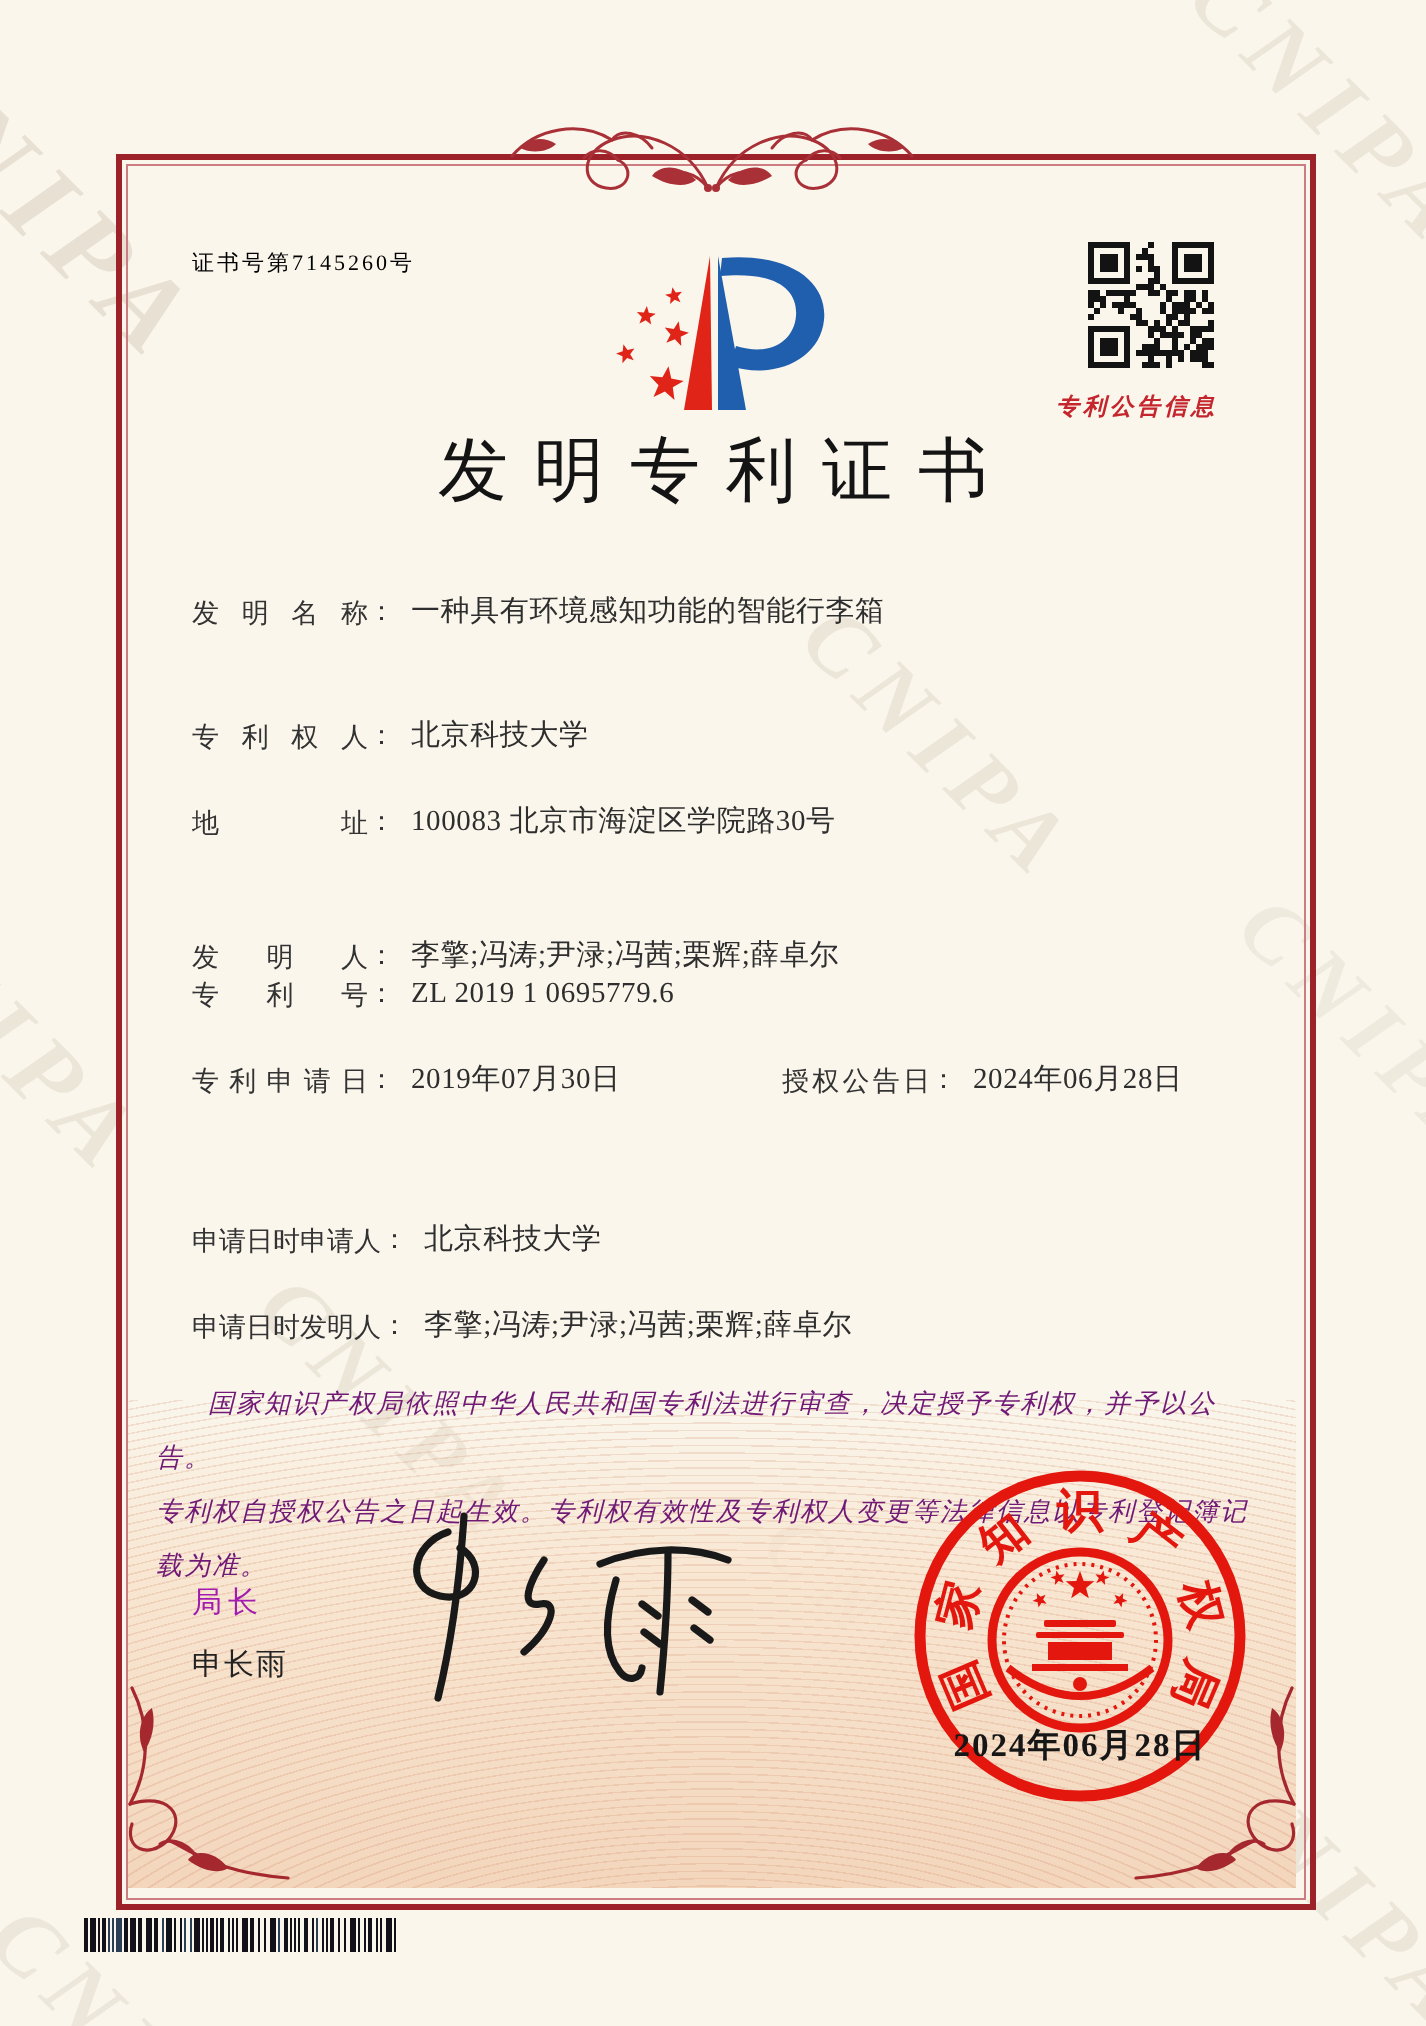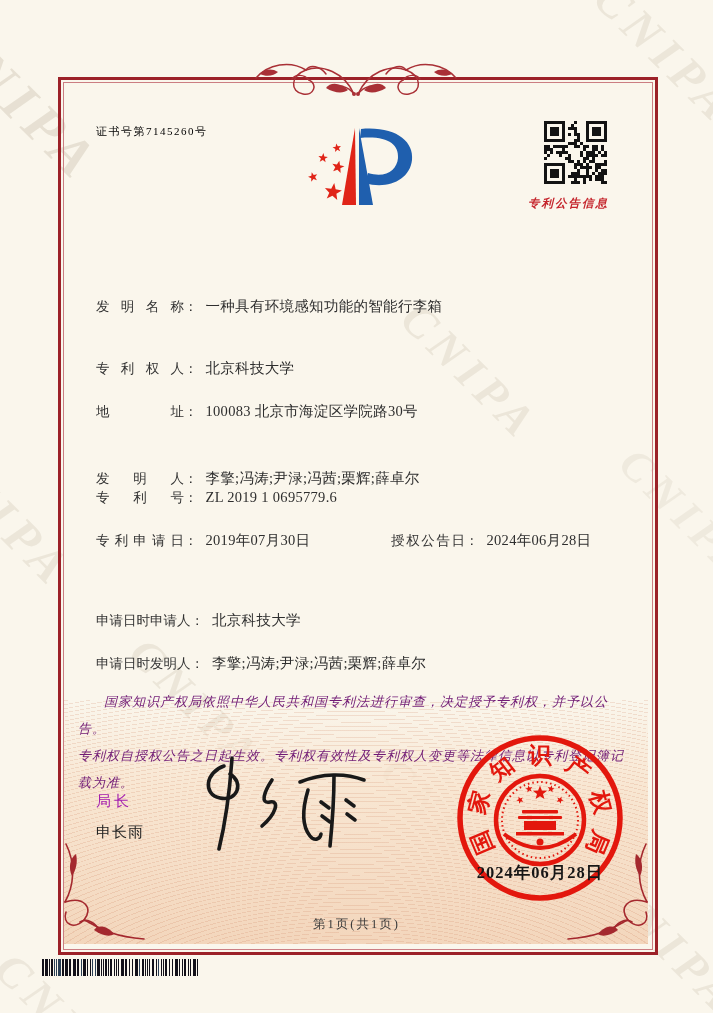--- a/index.html
+++ b/index.html
@@ -260,20 +260,21 @@
       <rect x="6" y="6" width="9" height="9" fill="#131313"></rect>
       <rect x="42" y="0" width="21" height="21" fill="#131313"></rect>
       <rect x="45" y="3" width="15" height="15" fill="#faf6ec"></rect>
       <rect x="48" y="6" width="9" height="9" fill="#131313"></rect>
       <rect x="0" y="42" width="21" height="21" fill="#131313"></rect>
       <rect x="3" y="45" width="15" height="15" fill="#faf6ec"></rect>
       <rect x="6" y="48" width="9" height="9" fill="#131313"></rect>
     </svg>
   <div class="qr-caption">专利公告信息</div>
 
+  <div class="title">发明专利证书</div>
 
   <div class="fields">
     <div class="frow" style="top:296px">
       <span class="flabel">发明名称</span><span class="colon">：</span><span class="fvalue">一种具有环境感知功能的智能行李箱</span>
     </div>
     <div class="frow" style="top:358px">
       <span class="flabel">专利权人</span><span class="colon">：</span><span class="fvalue">北京科技大学</span>
     </div>
     <div class="frow" style="top:401px">
       <span class="flabel">地址</span><span class="colon">：</span><span class="fvalue">100083 北京市海淀区学院路30号</span>
@@ -340,21 +341,20 @@
       <text x="88" y="33" transform="rotate(-75.5 88 88)">家</text>
       <text x="88" y="33" transform="rotate(-37.8 88 88)">知</text>
       <text x="88" y="33" transform="rotate(0 88 88)">识</text>
       <text x="88" y="33" transform="rotate(37.8 88 88)">产</text>
       <text x="88" y="33" transform="rotate(75.5 88 88)">权</text>
       <text x="88" y="33" transform="rotate(113 88 88)">局</text>
     </g>
     <text x="88" y="148" font-size="16.5" text-anchor="middle" fill="#161616" letter-spacing="1">2024年06月28日</text>
   </svg>
 
-  <div class="footer-page">第1页(共1页)</div>
   <svg id="barcode-bars" class="barcode" width="160" height="17" viewBox="0 0 160 17">
       <rect x="0" y="0" width="2" height="17" fill="#121019"></rect>
       <rect x="3" y="0" width="3" height="17" fill="#121019"></rect>
       <rect x="7" y="0" width="1" height="17" fill="#121019"></rect>
       <rect x="9" y="0" width="2" height="17" fill="#121019"></rect>
       <rect x="12" y="0" width="1" height="17" fill="#2a3f55"></rect>
       <rect x="14" y="0" width="1" height="17" fill="#2a3f55"></rect>
       <rect x="16" y="0" width="3" height="17" fill="#2a3f55"></rect>
       <rect x="20" y="0" width="2" height="17" fill="#121019"></rect>
       <rect x="23" y="0" width="3" height="17" fill="#121019"></rect>

